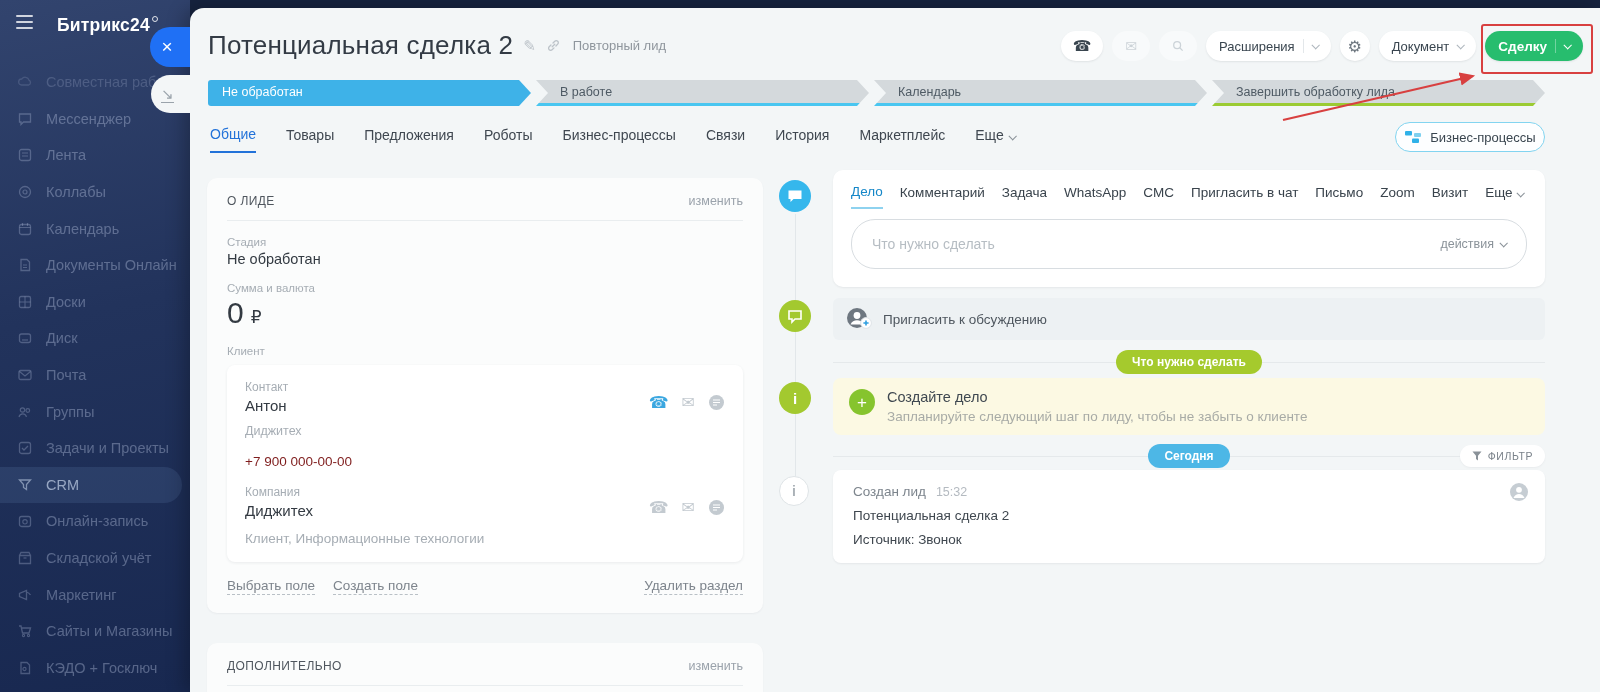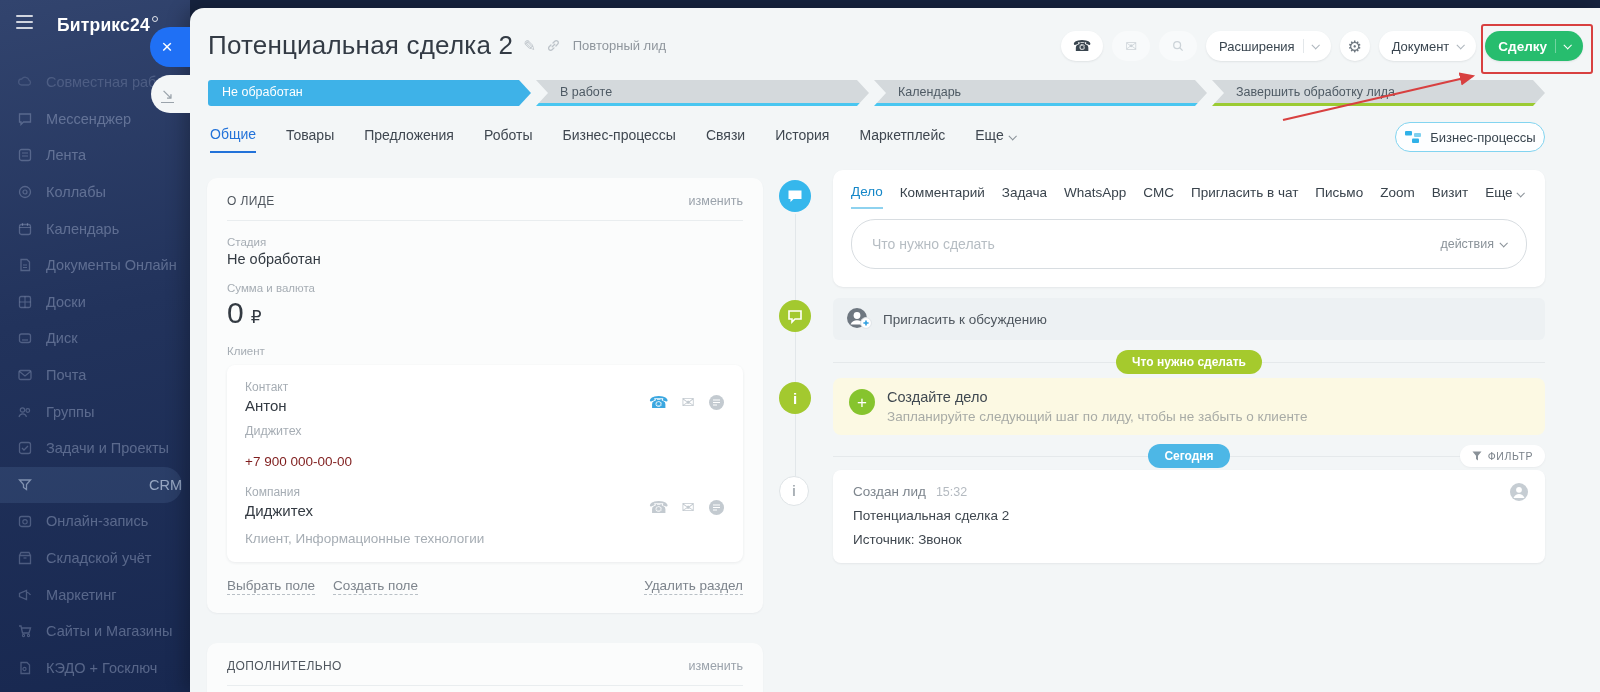--- a/index.html
+++ b/index.html
@@ -12,21 +12,21 @@
   .logo-row { display:flex; align-items:flex-start; gap:24px; padding:15px 0 0 16px; height:48px; }
   .burger { display:flex; flex-direction:column; gap:4px; cursor:pointer; }
   .burger span { width:17px; height:2px; background:rgba(255,255,255,.78); border-radius:1px; }
   .logo { color:#fff; font-size:17.5px; font-weight:700; letter-spacing:.2px; }
   .logo sup { display:inline-block; width:6px; height:6px; border:1.3px solid rgba(255,255,255,.85); border-radius:50%; margin-left:2px; vertical-align:9px; }
   .menu { padding-top:16px; }
   .mitem { display:flex; align-items:center; gap:13px; height:36.6px; padding-left:17px;
     color:rgba(203,216,240,.35); font-size:14.5px; cursor:pointer; white-space:nowrap; }
   .mitem svg { flex:0 0 auto; opacity:.8; }
   .mitem.dim { color:rgba(203,216,240,.20); }
-  .mitem.active { background:rgba(130,162,215,.14); color:rgba(218,230,250,.62); border-radius:0 20px 20px 0; margin-right:8px;justify-content:space-between; }
+  .mitem.active { background:rgba(130,162,215,.14); color:rgba(218,230,250,.62); border-radius:0 20px 20px 0; margin-right:8px; }
 
   
   .panel { position:absolute; left:190px; top:8px; right:0; bottom:0; background:#f3f6f7;
     border-top-left-radius:14px; box-shadow:-6px 0 18px rgba(0,0,0,.25); }
 
   .close-x { position:absolute; left:-40px; top:19px; width:40px; height:40px; background:#1f70f5;
     border-radius:20px 0 0 20px; color:#fff; font-size:19px; display:flex; align-items:center;
     justify-content:center; padding-right:6px; cursor:pointer; }
   .dock-btn { position:absolute; left:-39px; top:67px; width:39px; height:38px; background:#f3f6f7;
     border-radius:19px 0 0 19px; color:#9aa3ab; display:flex; align-items:center; justify-content:center;

